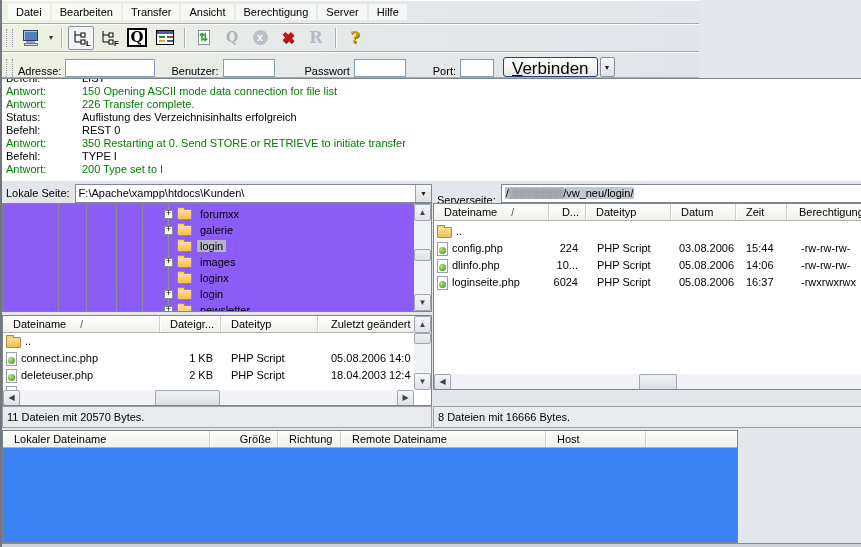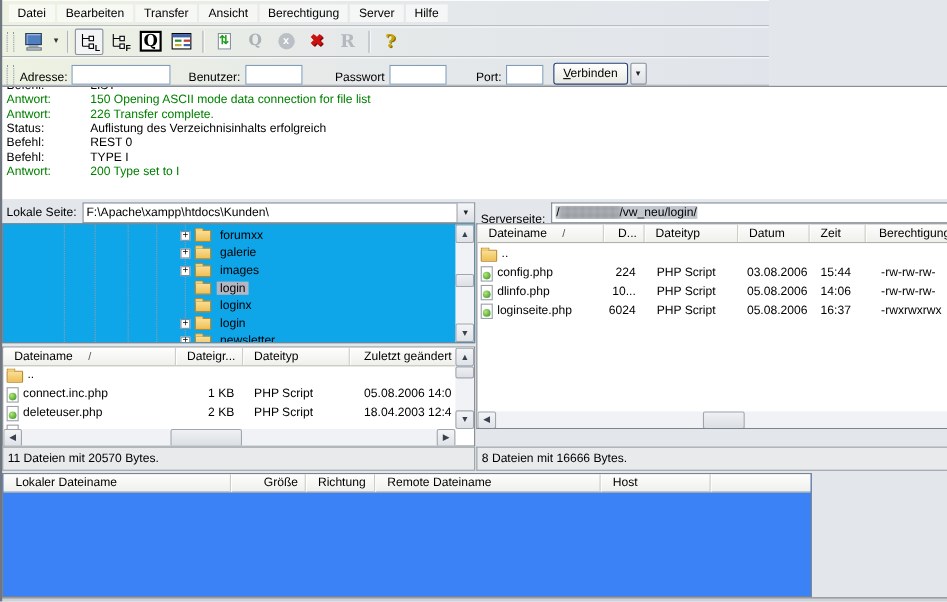--- a/index.html
+++ b/index.html
@@ -40,21 +40,21 @@
   .ic-page { width:12px; height:15px; background:#fff; border:1px solid #8a929c; position:relative; }
   .ic-page .arr { position:absolute; left:0px; top:1px; font-size:11px; line-height:11px; color:#1e9e1e; font-weight:bold; }
   .ic-cancel { width:15px; height:15px; border-radius:50%; background:#b9bec5; color:#fff; font-size:10px; font-weight:bold; display:flex; align-items:center; justify-content:center; }
   .ic-redx { color:#cc1111; font-size:15px; font-weight:bold; line-height:15px; text-shadow:1px 1px 0 #7a0a0a; }
   .ic-r { color:#b2b7be; font-size:16px; font-weight:bold; font-family:"DejaVu Serif", serif; }
   .ic-help { color:#c9a400; font-size:16px; font-weight:bold; font-family:"DejaVu Serif", serif; text-shadow:1px 1px 0 #8a7000; }
 
   
   .q-label { margin-right:4px; }
   .q-input { height:18px; background:#fff; border:1px solid #7f9db9; margin-right:12px; font-size:11px; padding:0 2px; }
-  .btn-connect { height:20px; padding:1px 8px 2px; background:linear-gradient(#ffffff,#e9e9e2); border:1px solid #29437c; border-radius:3px; font-size:11px; }
+  .btn-connect { height:20px; padding:1px 8px 2px; background:linear-gradient(#ffffff,#e9e9e2); border:1px solid #29437c; border-radius:3px; font-size:17px; }
   .btn-connect span { display:block; }
   .btn-connect span::first-letter { text-decoration:underline; }
   .btn-connect-drop { width:15px; height:20px; margin-left:2px; background:linear-gradient(#f6f7f8,#dde0e5); border:1px solid #8a929c; border-radius:2px; font-size:7px; color:#222; display:flex; align-items:center; justify-content:center; }
 
   
   .logarea { position:absolute; left:2px; top:78px; width:859px; height:103px; background:#fff; border-top:1px solid #7f848a; overflow:hidden; }
   .log-inner { margin-top:-7px; padding-left:4px; }
   .logline { height:13px; line-height:13px; white-space:nowrap; }
   .loglabel { display:inline-block; width:76px; }
   .log-green { color:#008000; }
@@ -75,21 +75,21 @@
   .fname { display:flex; align-items:center; gap:4px; padding-left:3px; }
   .num-cell { text-align:right; padding-right:8px; }
 
   
   .icn-folder { width:15px; height:11px; background:linear-gradient(#fadf96,#f0bf55); border:1px solid #b98a2c; border-radius:1px; position:relative; flex:none; margin-top:1px; }
   .icn-folder::before { content:""; position:absolute; top:-3px; left:-1px; width:6px; height:2px; background:#f5d27a; border:1px solid #b98a2c; border-bottom:none; border-radius:1px 1px 0 0; }
   .icn-php { width:11px; height:14px; background:#fff; border:1px solid #98a0a8; position:relative; flex:none; }
   .icn-php::after { content:""; position:absolute; left:1px; top:4px; width:7px; height:7px; border-radius:50%; background:radial-gradient(circle at 35% 35%, #b4e878, #2f8a1f); }
 
   
-  .treebox { position:absolute; left:0; top:20px; width:430px; height:109px; background:#0ea5e9; border:1px solid #7f848a; overflow:hidden; }
+  .treebox { position:absolute; left:0; top:20px; width:430px; height:109px; background:#8b5cf6; border:1px solid #7f848a; overflow:hidden; }
   .tree-vline { position:absolute; top:0; bottom:0; width:1px; border-left:1px dotted #9aa0a6; }
   .tree-rows { position:absolute; left:0; top:2px; right:17px; }
   .trow { height:16px; display:flex; align-items:center; padding-left:161px; position:relative; }
   .plusbox { width:9px; height:9px; background:#fff; border:1px solid #848b94; font-size:9px; line-height:7px; text-align:center; color:#000; flex:none; margin-right:4px; position:relative; z-index:2; }
   .plusbox::before { content:"+"; position:relative; top:-1px; }
   .plus-spacer { width:13px; flex:none; }
   .trow .icn-folder { margin-right:5px; }
   .tlabel { padding:0 3px; }
   .tlabel.selected { background:#b4b7c3; }
 
@@ -219,20 +219,21 @@
     <span class="btn-connect-drop">▼</span>
   </div>
 
   <div class="logarea">
     <div class="log-inner">
       <div class="logline log-black"><span class="loglabel">Befehl:</span><span>LIST</span></div>
       <div class="logline log-green"><span class="loglabel">Antwort:</span><span>150 Opening ASCII mode data connection for file list</span></div>
       <div class="logline log-green"><span class="loglabel">Antwort:</span><span>226 Transfer complete.</span></div>
       <div class="logline log-black"><span class="loglabel">Status:</span><span>Auflistung des Verzeichnisinhalts erfolgreich</span></div>
       <div class="logline log-black"><span class="loglabel">Befehl:</span><span>REST 0</span></div>
+      <div class="logline log-green"><span class="loglabel">Antwort:</span><span>350 Restarting at 0. Send STORE or RETRIEVE to initiate transfer</span></div>
       <div class="logline log-black"><span class="loglabel">Befehl:</span><span>TYPE I</span></div>
       <div class="logline log-green"><span class="loglabel">Antwort:</span><span>200 Type set to I</span></div>
     </div>
   </div>
 
   <div class="panel" id="local-panel">
     <div class="path-row">
       <span style="margin:0 5px 0 4px">Lokale Seite:</span>
       <span class="combo" style="flex:1; margin-right:0">
         <span class="val">F:\Apache\xampp\htdocs\Kunden\</span>
@@ -251,28 +252,28 @@
             <span class="plusbox"></span>
             <span class="icn-folder"></span>
             <span class="tlabel">forumxx</span>
           </div>
         <div class="trow">
             <span class="plusbox"></span>
             <span class="icn-folder"></span>
             <span class="tlabel">galerie</span>
           </div>
         <div class="trow">
+            <span class="plus-spacer"></span>
+            <span class="icn-folder"></span>
+            <span class="tlabel selected">login</span>
+          </div>
+        <div class="trow">
             <span class="plusbox"></span>
             <span class="icn-folder"></span>
             <span class="tlabel">images</span>
-          </div>
-        <div class="trow">
-            <span class="plus-spacer"></span>
-            <span class="icn-folder"></span>
-            <span class="tlabel selected">login</span>
           </div>
         <div class="trow">
             <span class="plus-spacer"></span>
             <span class="icn-folder"></span>
             <span class="tlabel">loginx</span>
           </div>
         <div class="trow">
             <span class="plusbox"></span>
             <span class="icn-folder"></span>
             <span class="tlabel">login</span>

